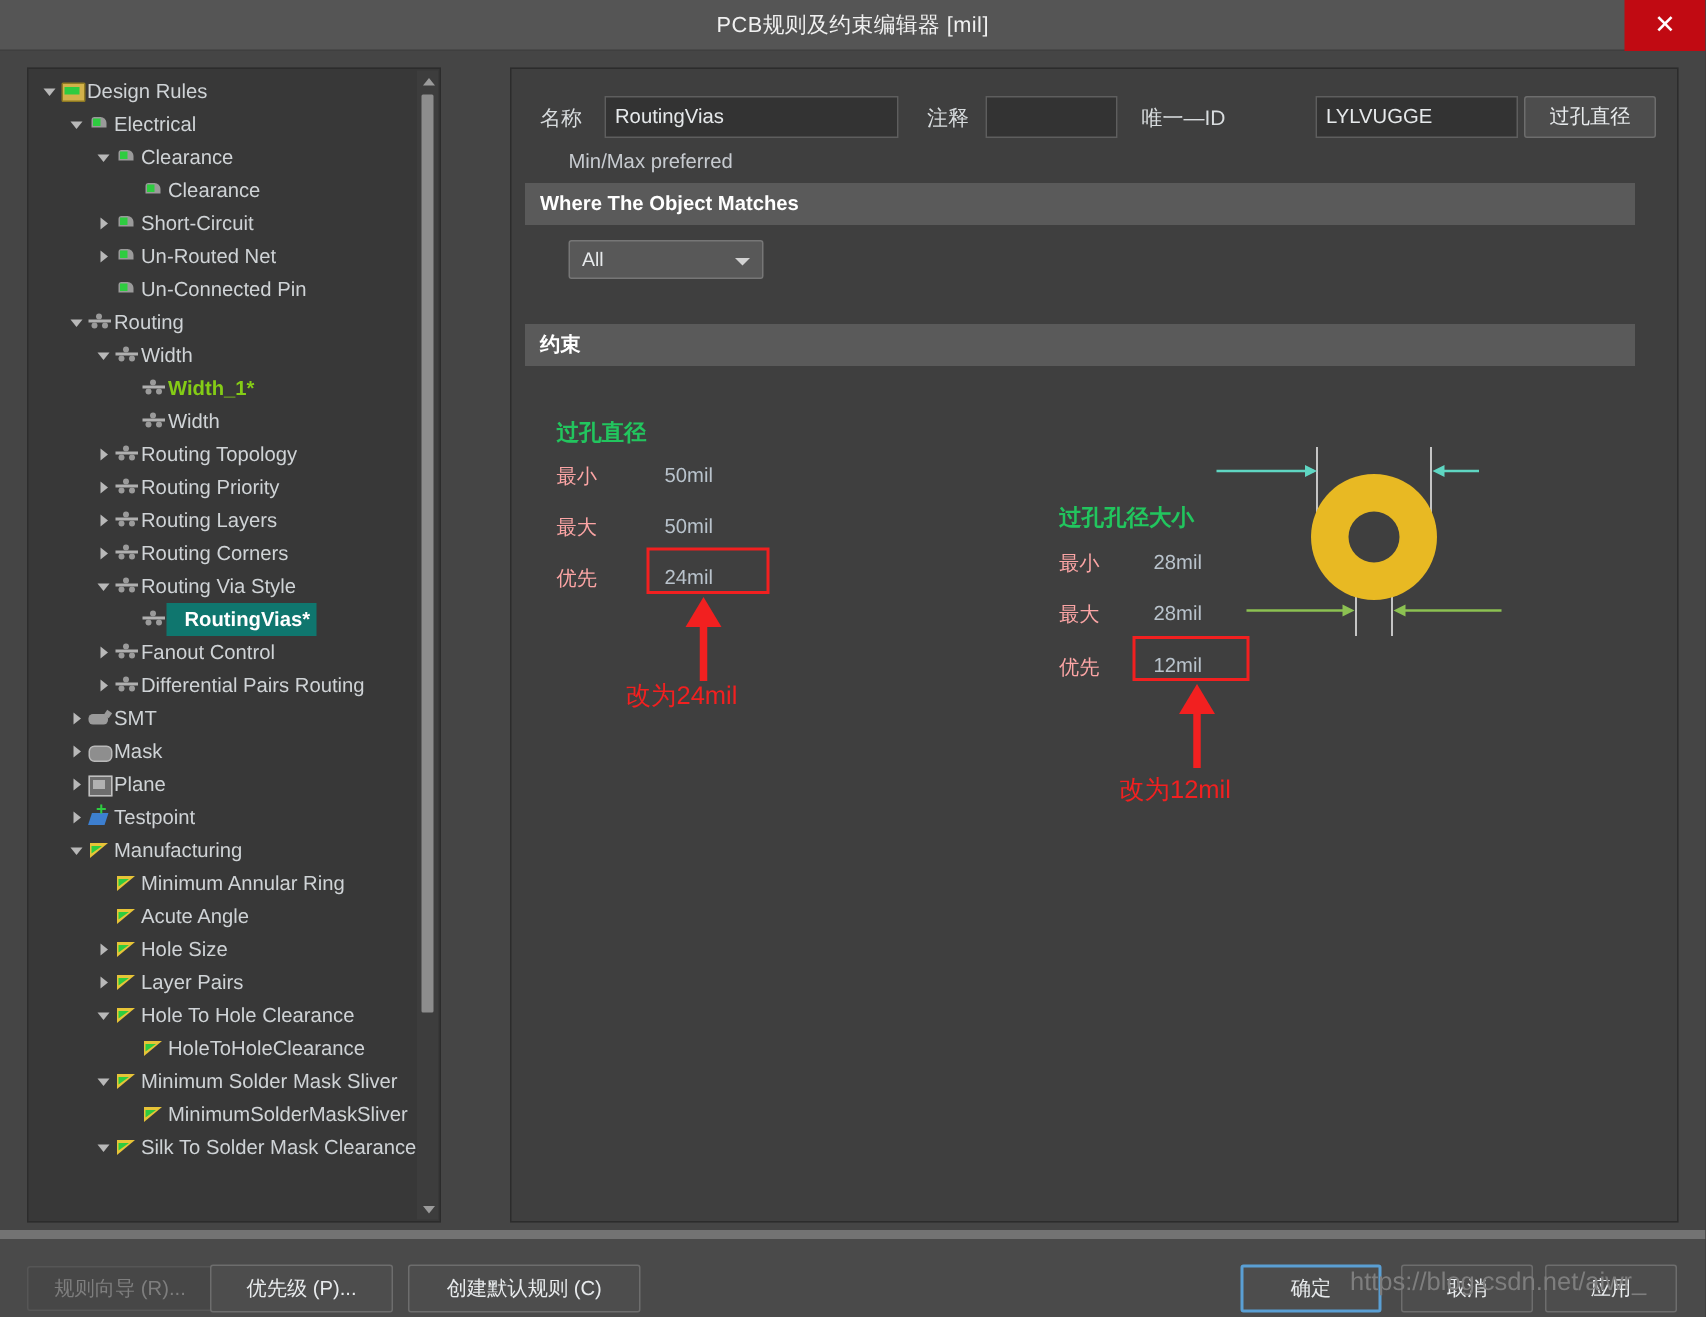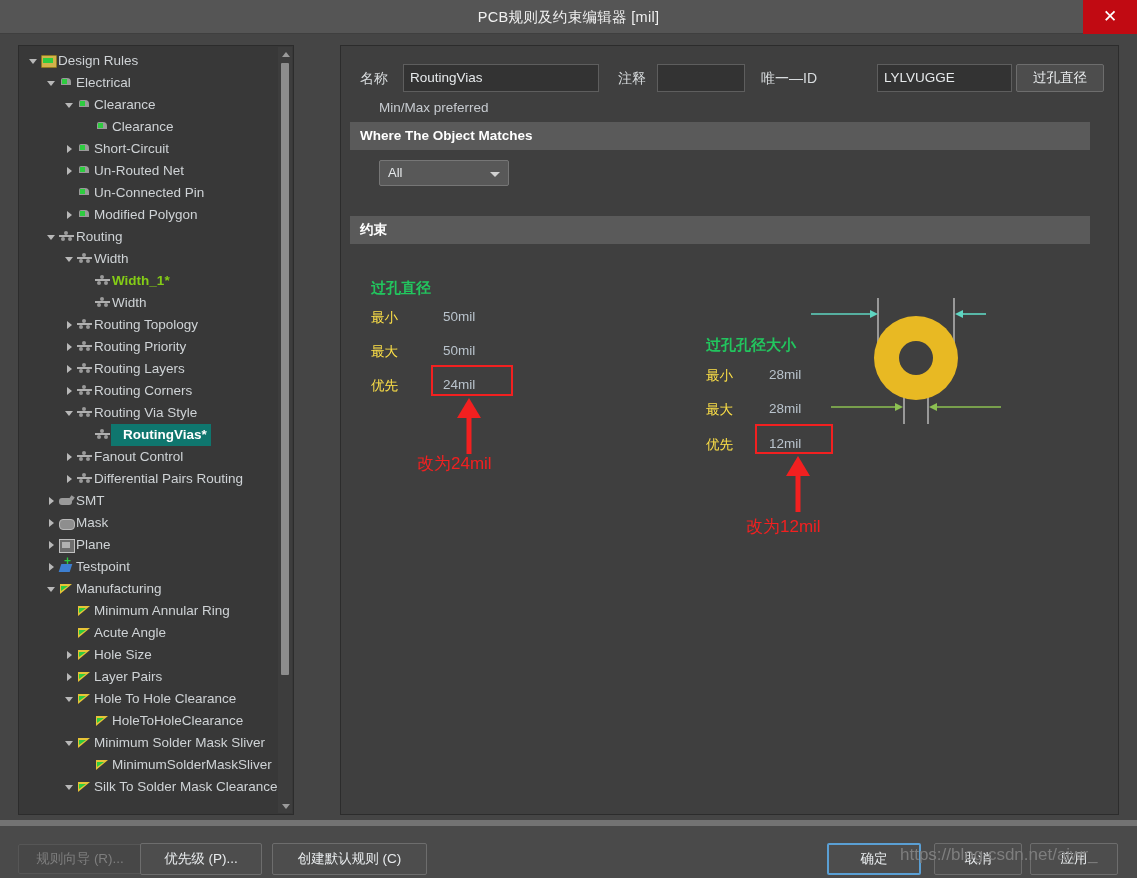--- a/index.html
+++ b/index.html
@@ -289,21 +289,21 @@
     position: absolute; left: 388px; top: 224px;
     color: #c7cbd0; font-size: 13.5px;
   }
 
   .grp-title {
     position: absolute;
     color: #22c55e; font-size: 15px; font-weight: bold;
   }
   .cst-label {
     position: absolute;
-    color: #fde047; font-size: 13.5px;
+    color: #fca5a5; font-size: 13.5px;
   }
   .cst-value {
     position: absolute;
     color: #b9c3cc; font-size: 13.5px;
   }
   .redbox {
     position: absolute;
     border: 2.5px solid #f22020;
   }
   .annot {
@@ -344,21 +344,20 @@
 
     <div class="tree-panel">
       <div class="tree-inner" id="tree-inner">
           <div class="tree-row" style="padding-left: 8px;"><span class="arrow open"></span><span class="ticon ic-folder"></span><span class="tree-label-wrap">Design Rules</span></div>
           <div class="tree-row" style="padding-left: 26px;"><span class="arrow open"></span><span class="ticon ic-elec"></span><span class="tree-label-wrap">Electrical</span></div>
           <div class="tree-row" style="padding-left: 44px;"><span class="arrow open"></span><span class="ticon ic-elec"></span><span class="tree-label-wrap">Clearance</span></div>
           <div class="tree-row" style="padding-left: 62px;"><span class="arrow "></span><span class="ticon ic-elec"></span><span class="tree-label-wrap">Clearance</span></div>
           <div class="tree-row" style="padding-left: 44px;"><span class="arrow closed"></span><span class="ticon ic-elec"></span><span class="tree-label-wrap">Short-Circuit</span></div>
           <div class="tree-row" style="padding-left: 44px;"><span class="arrow closed"></span><span class="ticon ic-elec"></span><span class="tree-label-wrap">Un-Routed Net</span></div>
           <div class="tree-row" style="padding-left: 44px;"><span class="arrow "></span><span class="ticon ic-elec"></span><span class="tree-label-wrap">Un-Connected Pin</span></div>
-          <div class="tree-row" style="padding-left: 44px;"><span class="arrow closed"></span><span class="ticon ic-elec"></span><span class="tree-label-wrap">Modified Polygon</span></div>
           <div class="tree-row" style="padding-left: 26px;"><span class="arrow open"></span><span class="ticon ic-route"></span><span class="tree-label-wrap">Routing</span></div>
           <div class="tree-row" style="padding-left: 44px;"><span class="arrow open"></span><span class="ticon ic-route"></span><span class="tree-label-wrap">Width</span></div>
           <div class="tree-row bold" style="padding-left: 62px;"><span class="arrow "></span><span class="ticon ic-route"></span><span class="tree-label-wrap">Width_1*</span></div>
           <div class="tree-row" style="padding-left: 62px;"><span class="arrow "></span><span class="ticon ic-route"></span><span class="tree-label-wrap">Width</span></div>
           <div class="tree-row" style="padding-left: 44px;"><span class="arrow closed"></span><span class="ticon ic-route"></span><span class="tree-label-wrap">Routing Topology</span></div>
           <div class="tree-row" style="padding-left: 44px;"><span class="arrow closed"></span><span class="ticon ic-route"></span><span class="tree-label-wrap">Routing Priority</span></div>
           <div class="tree-row" style="padding-left: 44px;"><span class="arrow closed"></span><span class="ticon ic-route"></span><span class="tree-label-wrap">Routing Layers</span></div>
           <div class="tree-row" style="padding-left: 44px;"><span class="arrow closed"></span><span class="ticon ic-route"></span><span class="tree-label-wrap">Routing Corners</span></div>
           <div class="tree-row" style="padding-left: 44px;"><span class="arrow open"></span><span class="ticon ic-route"></span><span class="tree-label-wrap">Routing Via Style</span></div>
           <div class="tree-row selected" style="padding-left: 62px;"><span class="arrow "></span><span class="ticon ic-route"></span><span class="tree-label-wrap">RoutingVias*</span></div>

